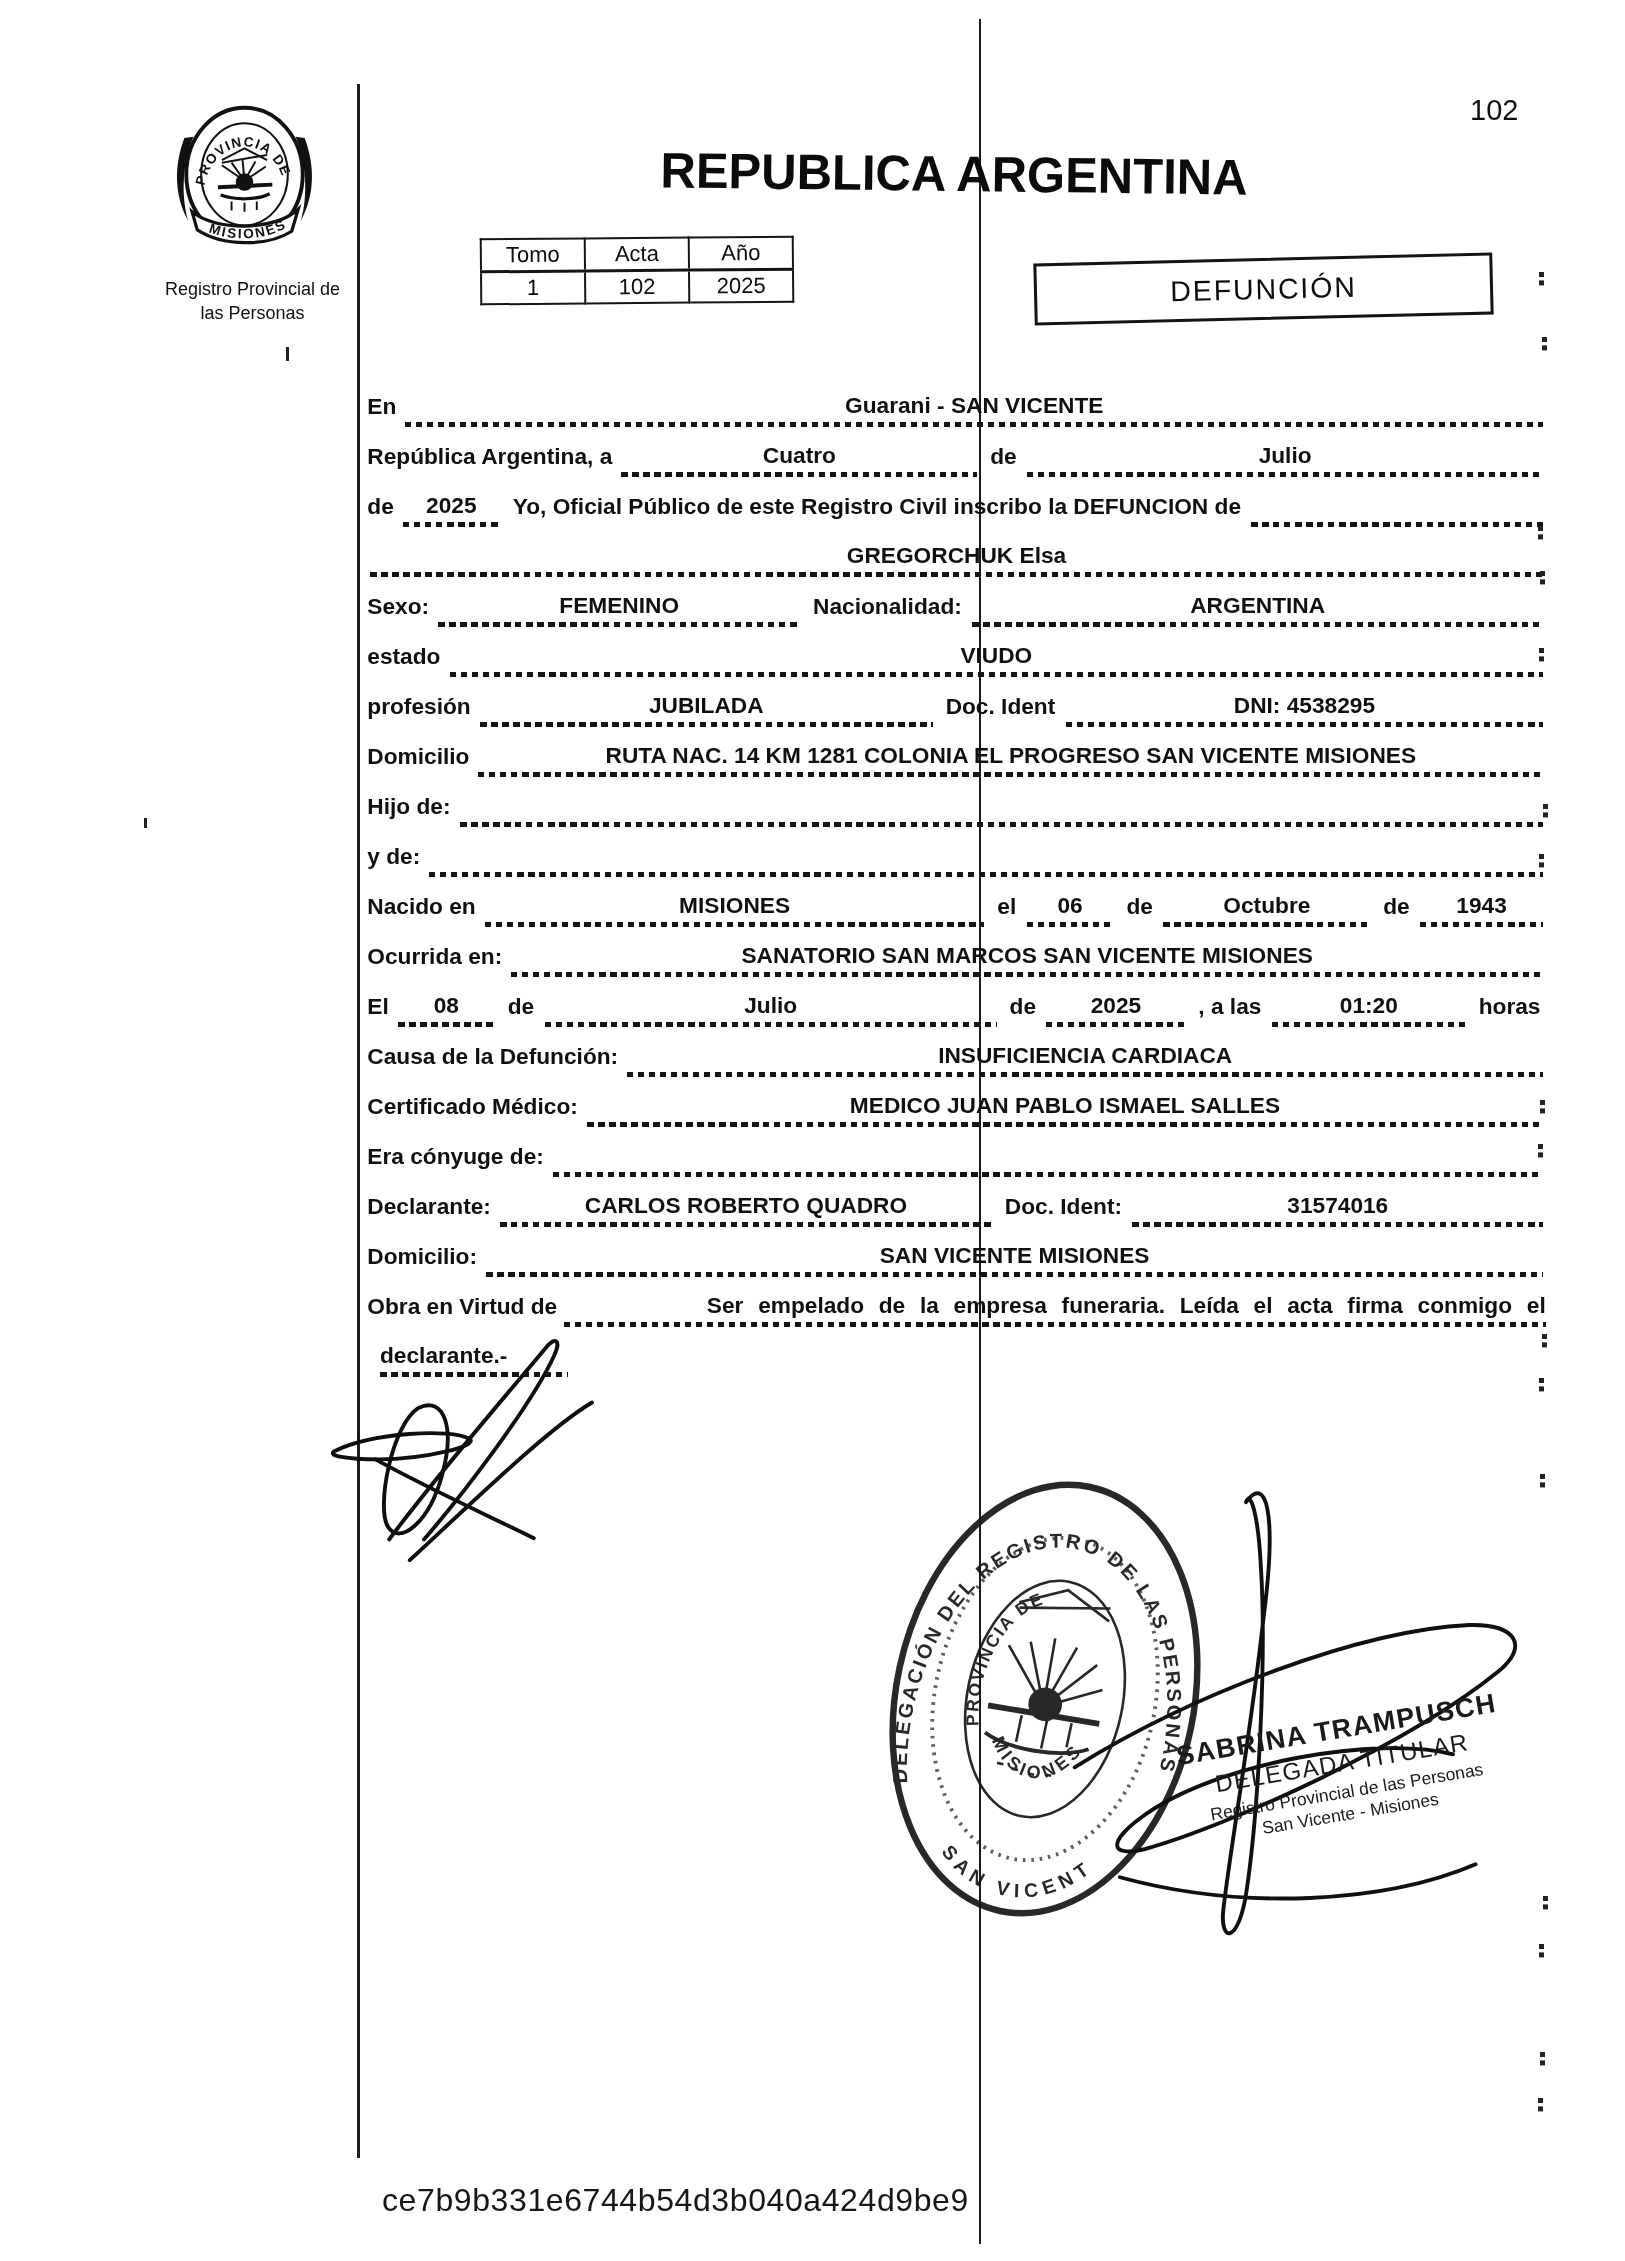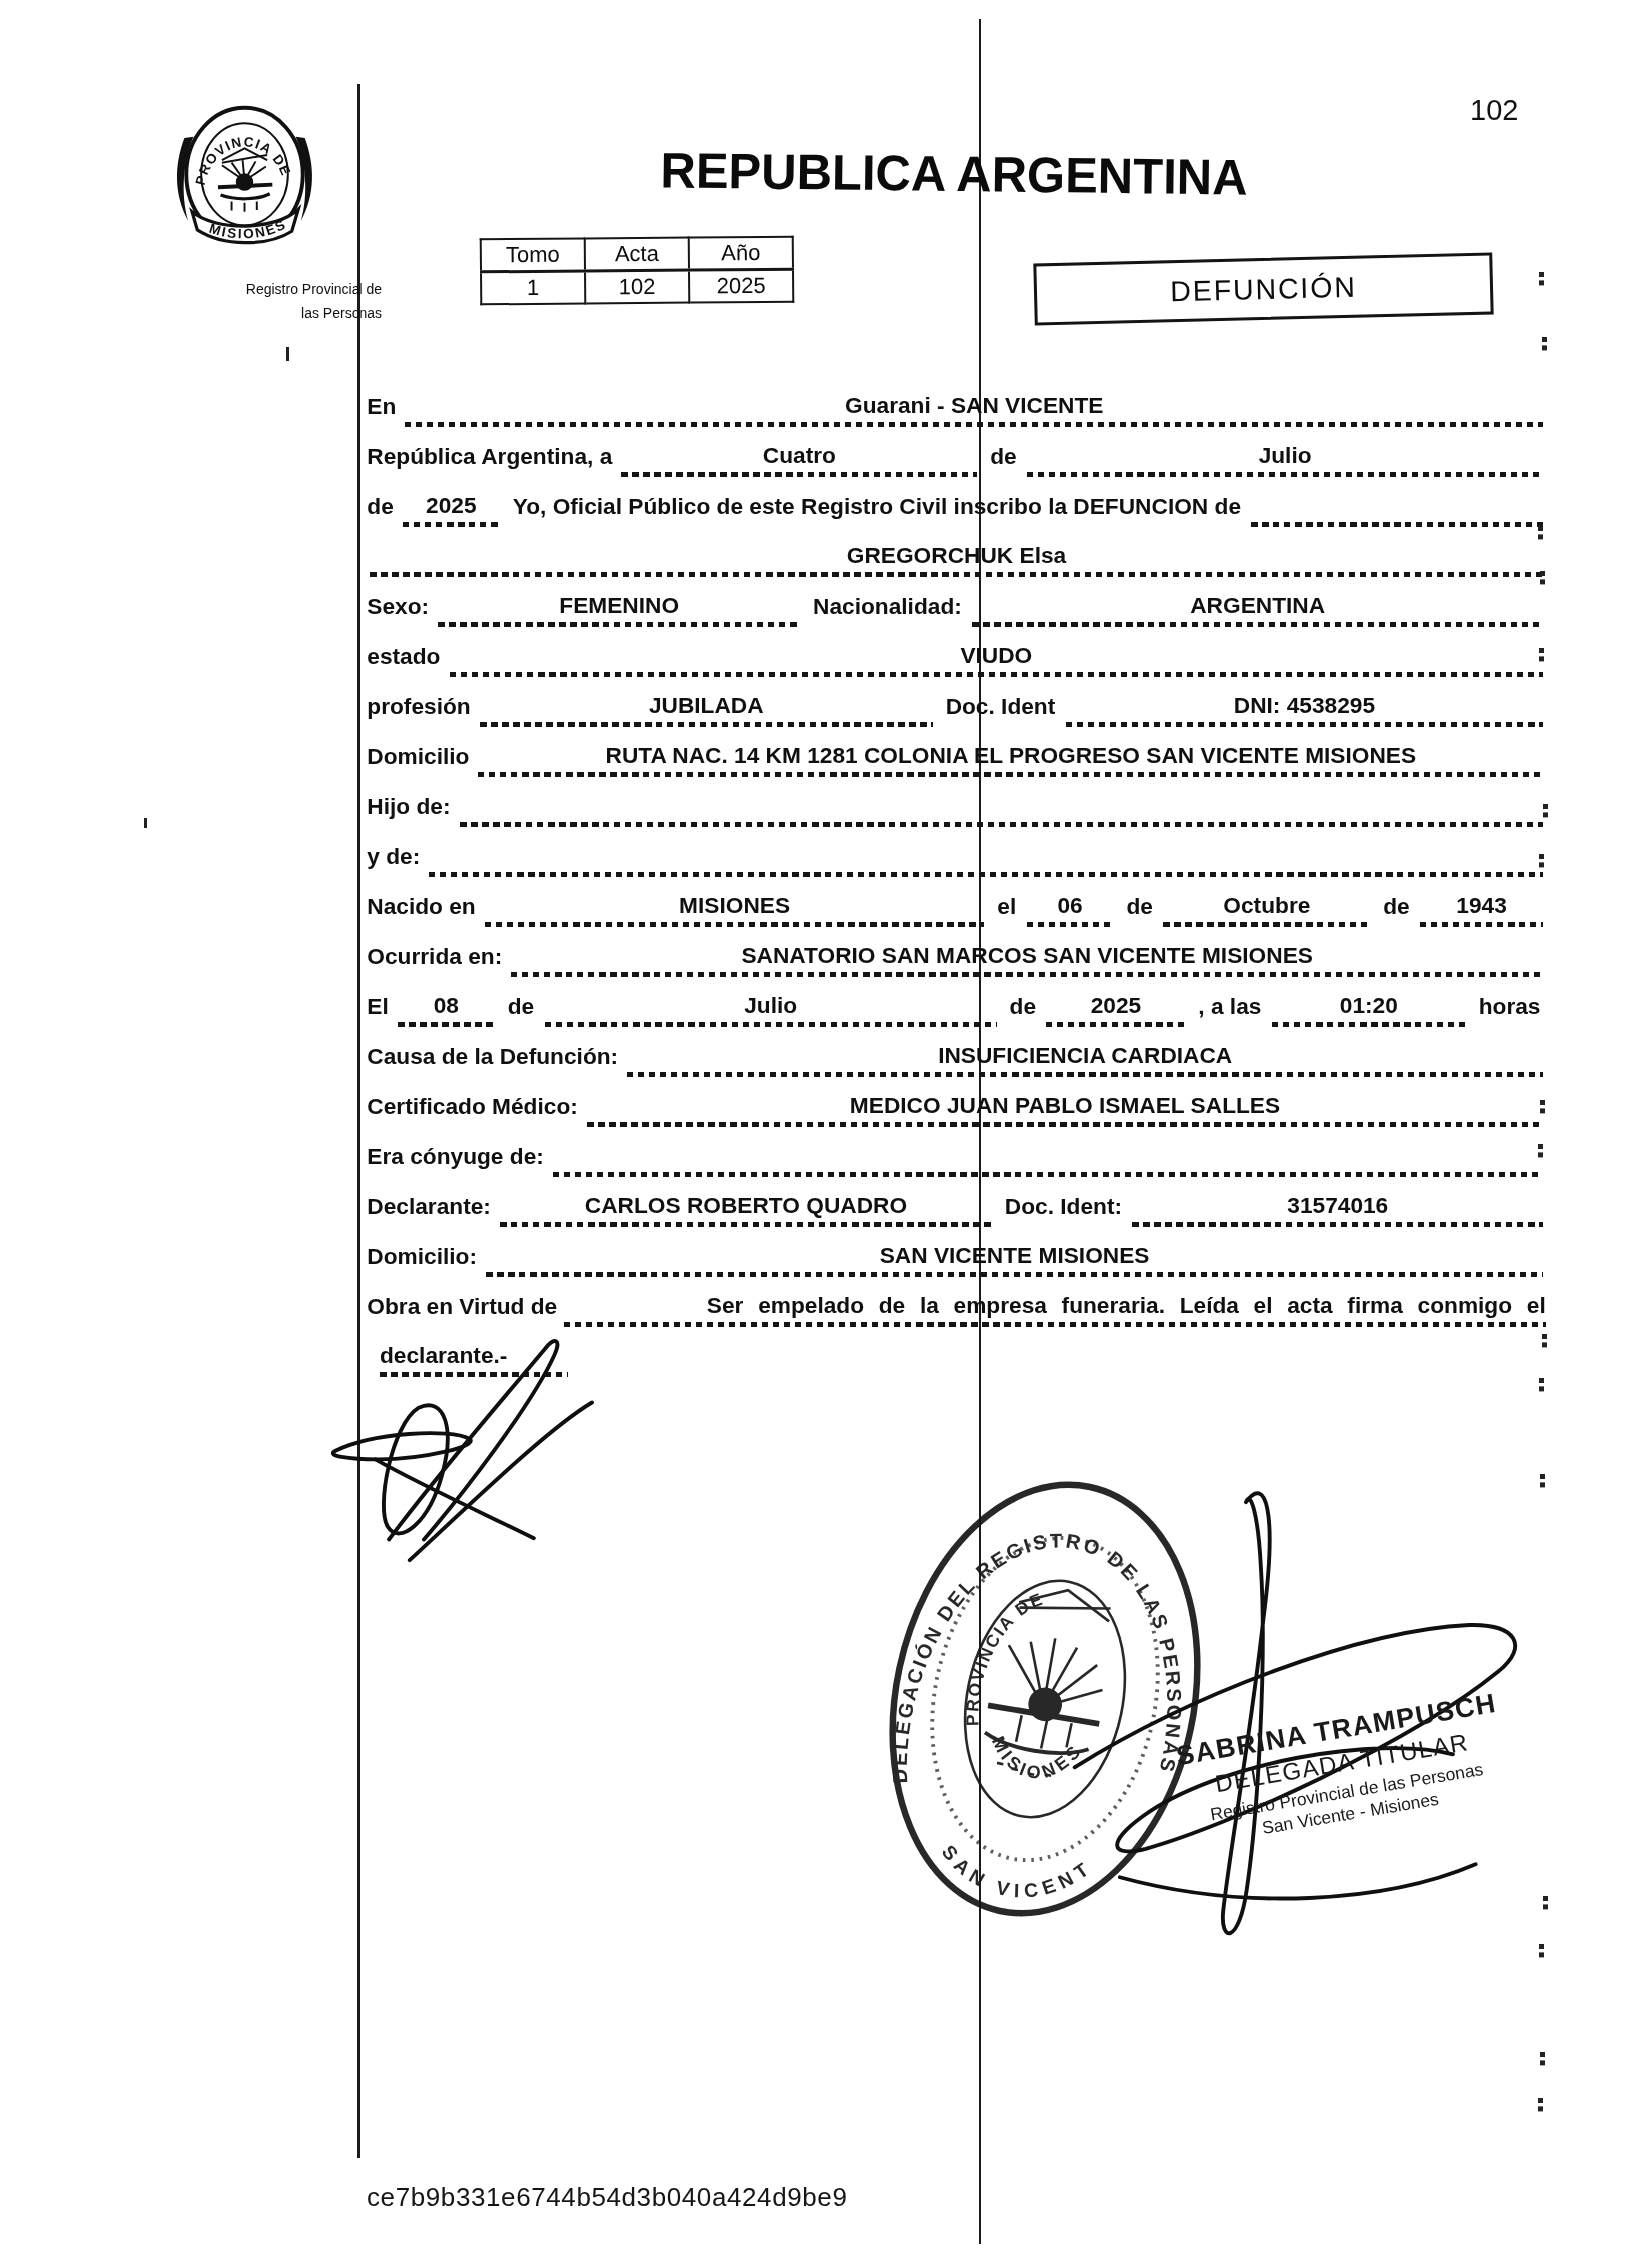--- a/index.html
+++ b/index.html
@@ -9,21 +9,21 @@
   }
   
   .vline{position:absolute; background:#1b1b1b;}
   .vline.center{left:979px; top:19.4px; width:1.9px; height:2225px;}
   .vline.left{left:357px; top:84px; width:2.6px; height:2074px;}
 
   
   .seal-logo{position:absolute; left:170px; top:98px;}
   .letterhead-caption{
     position:absolute; left:123px; top:277px; width:259px;
-    font-size:14px; line-height:24px; text-align:right; color:#101010;
+    font-size:18px; line-height:24px; text-align:center; color:#101010;
   }
   .page-number{position:absolute; left:1470px; top:94px; font-size:29px; color:#111;}
 
   .doc-title{
     position:absolute; left:362px; top:145px; width:1184px; text-align:center;
     font-size:50px; font-weight:bold; letter-spacing:0px; color:#0b0b0b;
     transform:rotate(0.7deg) scaleX(0.98);
   }
 
   
@@ -76,21 +76,21 @@
   .sig2{position:absolute; left:997px; top:1463px;}
   .signer{
     position:absolute; left:1136px; top:1714px; width:414px; text-align:center;
     transform:rotate(-9.5deg); color:#1a1a1a;
   }
   .signer .name{font-size:27px; font-weight:bold; letter-spacing:1.3px;}
   .signer .role{font-size:24px; letter-spacing:1.3px; margin-top:3.9px;}
   .signer .org{font-size:17.5px; margin-top:5.2px;}
   .signer .place{font-size:17.5px; margin-top:1.3px;}
 
-  .doc-hash{position:absolute; left:367px; top:2182px; font-size:26px; letter-spacing:0.6px; color:#161616;}
+  .doc-hash{position:absolute; left:382px; top:2182px; font-size:32px; letter-spacing:0.6px; color:#161616;}
 
   
   .mark{position:absolute; width:4.5px; height:4.5px; background:#222; box-shadow:0 8.4px 0 #222;}
   .tick{position:absolute; width:2.6px; height:14.2px; background:#222;}
 </style>
 </head>
 <body>
 
 <div class="page">
 

